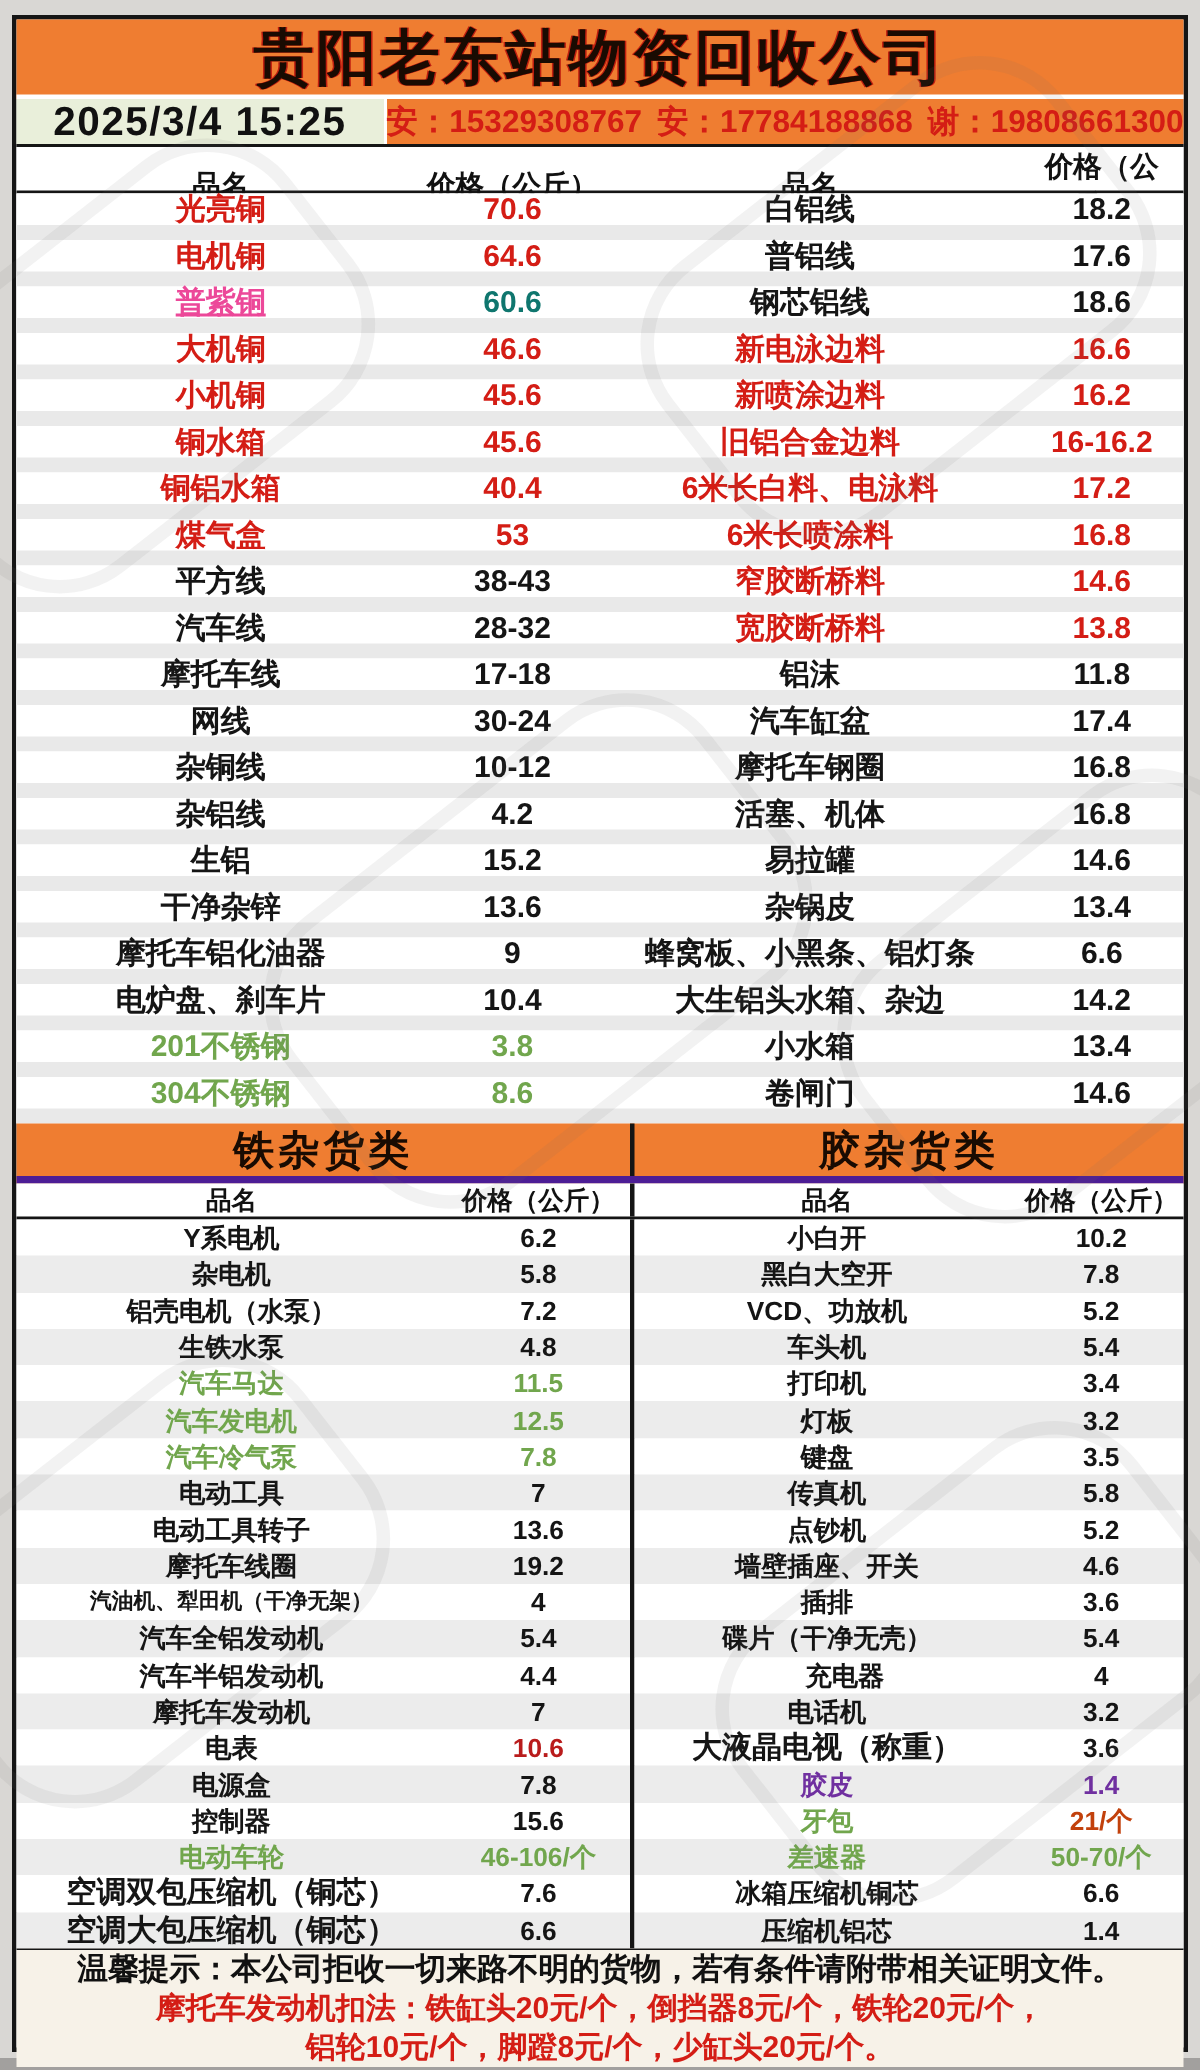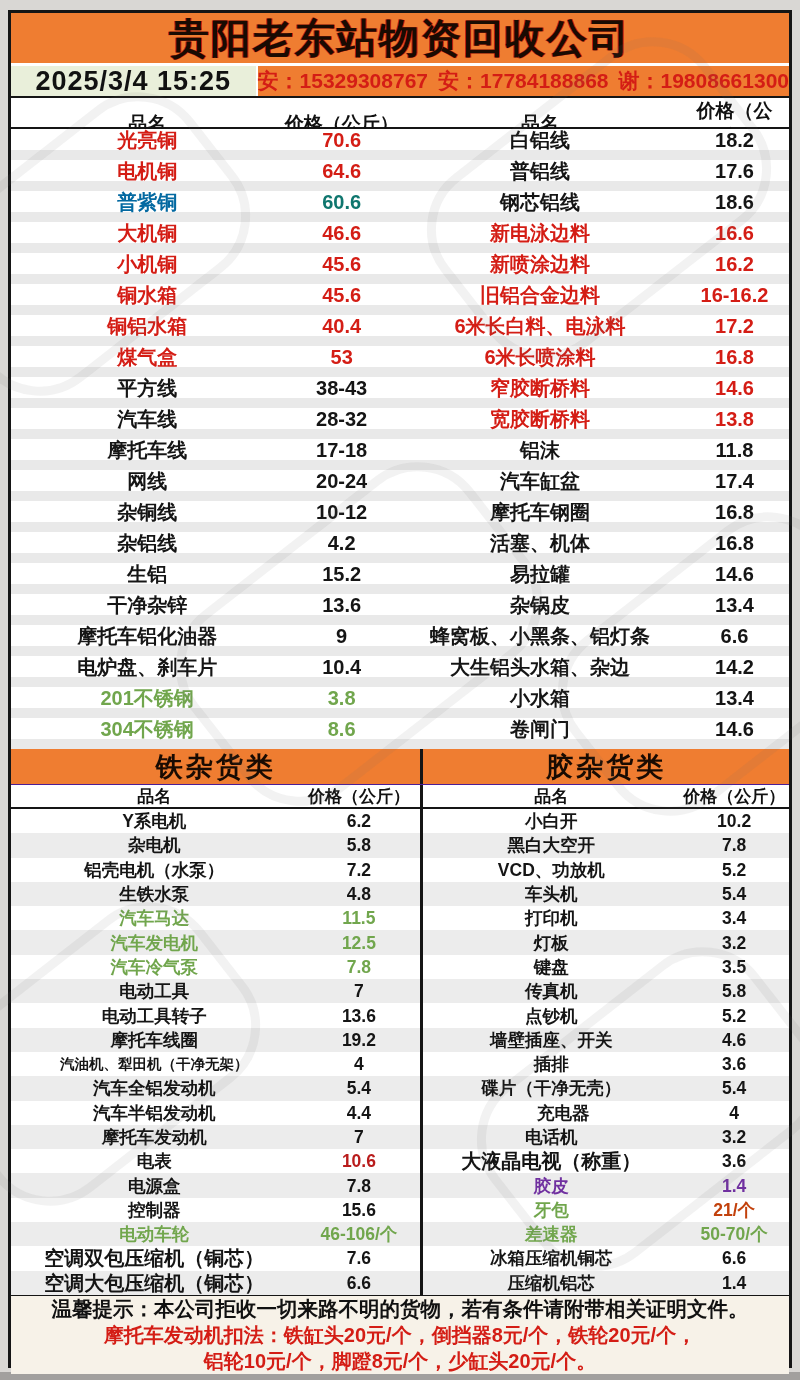--- a/index.html
+++ b/index.html
@@ -52,21 +52,21 @@
   
   .main-table { background:#fff; }
   .mrow {
     height:31px; box-sizing:border-box; background:#ffffff;
     border-bottom:10px solid #e9e9e9; align-items:center;
   }
   .mrow .cell { font-size:20px; line-height:20px; white-space:nowrap; }
   .cell.small { font-size:20px; }
   .cell.tiny  { font-size:14.5px; }
   
-  .section-band { height:35px; display:flex; border-bottom:1px solid #4c1d95; background:#ef7d31; }
+  .section-band { height:35px; display:flex; border-bottom:5px solid #4c1d95; background:#ef7d31; }
   .section-band .sec {
     display:flex; align-items:center; justify-content:center;
     font-size:27px; color:#190b02; letter-spacing:3px;
   }
   .sec-left  { width:53%; border-right:3px solid #151515; box-sizing:border-box; }
   .sec-right { width:47%; }
   .subheader-row { height:22px; display:flex; border-bottom:2px solid #151515; background:#fff; }
   .subheader-row .half { display:grid; grid-template-columns:70% 30%; align-items:center; box-sizing:border-box; }
   .subheader-row .half > div { text-align:center; font-size:17px; color:#111; }
   .half-left  { width:53%; border-right:3px solid #151515; }
@@ -134,21 +134,21 @@
             <div class="cell" style="color: rgb(21, 21, 21);">白铝线</div>
             <div class="cell" style="color: rgb(21, 21, 21);">18.2</div>
           </div>
           <div class="mrow">
             <div class="cell" style="color: rgb(212, 29, 21);">电机铜</div>
             <div class="cell" style="color: rgb(212, 29, 21);">64.6</div>
             <div class="cell" style="color: rgb(21, 21, 21);">普铝线</div>
             <div class="cell" style="color: rgb(21, 21, 21);">17.6</div>
           </div>
           <div class="mrow">
-            <div class="cell" style="color: #0369a1;">普紫铜</div>
+            <div class="cell" style="color: #ec4899; text-decoration: underline;">普紫铜</div>
             <div class="cell" style="color: #0f766e;">60.6</div>
             <div class="cell" style="color: rgb(21, 21, 21);">钢芯铝线</div>
             <div class="cell" style="color: rgb(21, 21, 21);">18.6</div>
           </div>
           <div class="mrow">
             <div class="cell" style="color: rgb(212, 29, 21);">大机铜</div>
             <div class="cell" style="color: rgb(212, 29, 21);">46.6</div>
             <div class="cell" style="color: rgb(212, 29, 21);">新电泳边料</div>
             <div class="cell" style="color: rgb(212, 29, 21);">16.6</div>
           </div>
@@ -189,21 +189,21 @@
             <div class="cell" style="color: rgb(212, 29, 21);">13.8</div>
           </div>
           <div class="mrow">
             <div class="cell" style="color: rgb(21, 21, 21);">摩托车线</div>
             <div class="cell" style="color: rgb(21, 21, 21);">17-18</div>
             <div class="cell" style="color: rgb(21, 21, 21);">铝沫</div>
             <div class="cell" style="color: rgb(21, 21, 21);">11.8</div>
           </div>
           <div class="mrow">
             <div class="cell" style="color: rgb(21, 21, 21);">网线</div>
-            <div class="cell" style="color: rgb(21, 21, 21);">20-24</div>
+            <div class="cell" style="color: rgb(21, 21, 21);">30-24</div>
             <div class="cell" style="color: rgb(21, 21, 21);">汽车缸盆</div>
             <div class="cell" style="color: rgb(21, 21, 21);">17.4</div>
           </div>
           <div class="mrow">
             <div class="cell" style="color: rgb(21, 21, 21);">杂铜线</div>
             <div class="cell" style="color: rgb(21, 21, 21);">10-12</div>
             <div class="cell" style="color: rgb(21, 21, 21);">摩托车钢圈</div>
             <div class="cell" style="color: rgb(21, 21, 21);">16.8</div>
           </div>
           <div class="mrow">

